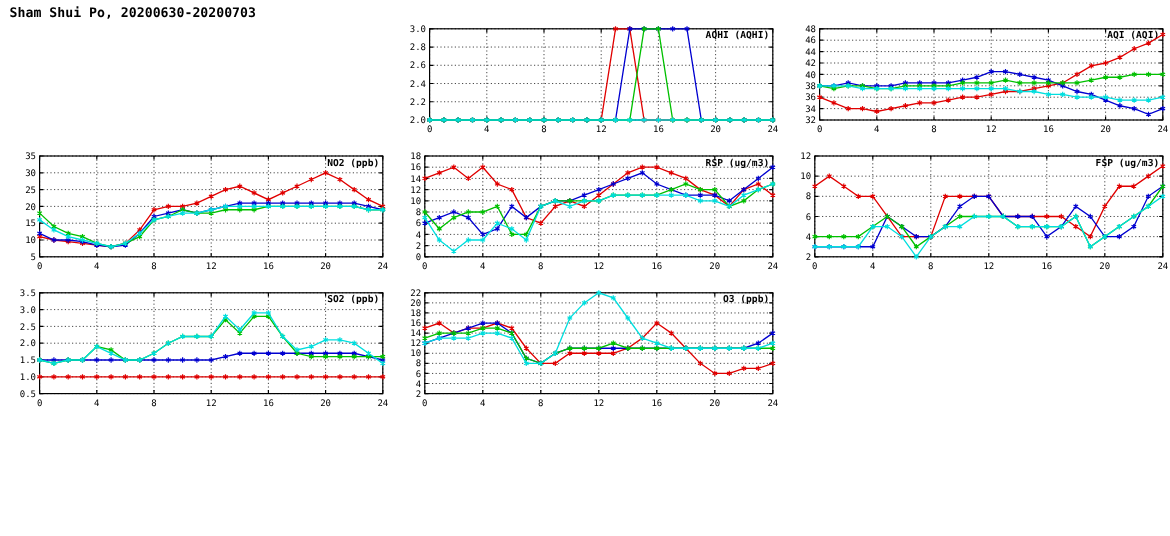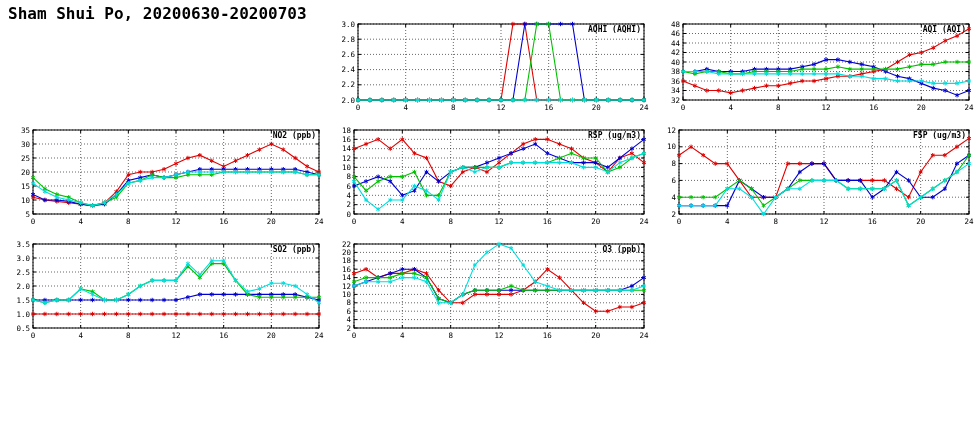--- a/index.html
+++ b/index.html
@@ -1,17 +1,17 @@
 <!DOCTYPE html>
 <html><head>
 <meta charset="utf-8">
 <style>
   html,body{margin:0;padding:0;background:#ffffff;}
   body{width:975px;height:447px;font-family:"DejaVu Sans Mono",monospace;color:#000;position:relative;overflow:hidden;}
-  #title{position:absolute;left:8px;top:4px;font-size:16px;font-weight:bold;font-family:"DejaVu Sans Mono",monospace;letter-spacing:0px;text-align:right;}
+  #title{position:absolute;left:8px;top:4px;font-size:11px;font-weight:bold;font-family:"DejaVu Sans Mono",monospace;letter-spacing:0px;text-align:right;}
   .panel{position:absolute;}
   .panel svg{display:block;}
   text{font-family:"DejaVu Sans Mono",monospace;}
 </style>
 </head>
 <body>
 
 <div id="title">Sham Shui Po, 20200630-20200703</div>
 
 <div class="panel" id="p-aqhi" style="left:330px;top:14px;">

